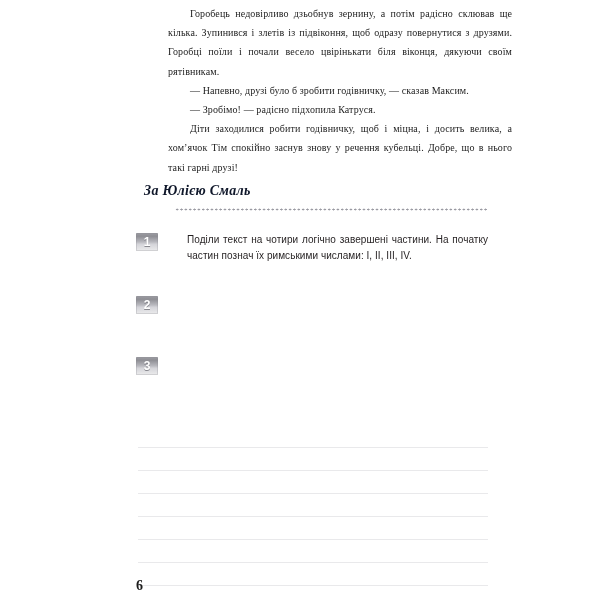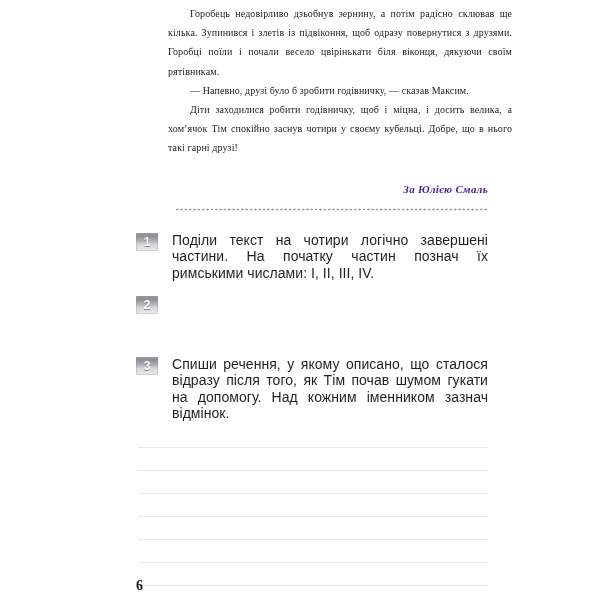--- a/index.html
+++ b/index.html
@@ -44,26 +44,25 @@
     text-align: justify;
   }
   .passage p.dialogue {
     text-indent: 22px;
   }
   .attribution {
     position: absolute;
     left: 144px;
     top: 183px;
     width: 344px;
-    text-align: right;
     font-family: "Liberation Serif", "DejaVu Serif", serif;
     font-style: italic;
     font-weight: bold;
-    font-size: 11px;
-    color: #4c1d95;
+    font-size: 14px;
+    color: #0f172a;
     letter-spacing: 0.3px;
   }
 
   
   .dotted-sep {
     position: absolute;
     left: 175px;
     top: 208px;
     width: 313px;
     height: 3px;
@@ -99,23 +98,23 @@
     text-align: center;
     font-family: "Liberation Sans", "DejaVu Sans", sans-serif;
     font-size: 12px;
     font-weight: bold;
     color: #ffffff;
     text-shadow: 0 1px 0 rgba(110,110,118,0.75);
     line-height: 1;
   }
   .task-text {
     flex: 1 1 auto;
-    margin-left: 14px;
+    margin-left: 29px;
     font-family: "Liberation Sans", "DejaVu Sans", sans-serif;
-    font-size: 14px;
+    font-size: 10px;
     line-height: 16.4px;
     color: #231f20;
     text-align: justify;
     text-justify: inter-word;
     letter-spacing: 0.05px;
   }
 
   #task-1 { top: 232px; }
   #task-2 { top: 295px; }
   #task-3 { top: 356px; }
@@ -144,21 +143,22 @@
   }
 </style>
 </head>
 <body>
 
 <div class="page">
 
   <div class="passage">
     <p>Горобець недовірливо дзьобнув зернину, а потім радісно склював ще кілька. Зупинився і злетів із підвіконня, щоб одразу повернутися з друзями. Горобці поїли і почали весело цвірінькати біля віконця, дякуючи своїм рятівникам.</p>
     <p class="dialogue">— Напевно, друзі було б зробити годівничку, — сказав Максим.</p>
-    <p>Діти заходилися робити годівничку, щоб і міцна, і досить велика, а хом’ячок Тім спокійно заснув чотири у своєму кубельці. Добре, що в нього такі гарні друзі!</p>
+    <p class="dialogue">— Зробімо! — радісно підхопила Катруся.</p>
+    <p>Діти заходилися робити годівничку, щоб і міцна, і досить велика, а хом’ячок Тім спокійно заснув знову у речення кубельці. Добре, що в нього такі гарні друзі!</p>
   </div>
 
   <div class="attribution">За Юлією Смаль</div>
 
   <div class="dotted-sep"></div>
 
   <div class="task" id="task-1">
     <div class="task-badge">
       <span>1</span>
     </div>
@@ -168,21 +168,20 @@
   <div class="task" id="task-2">
     <div class="task-badge">
       <span>2</span>
     </div>
   </div>
 
   <div class="task" id="task-3">
     <div class="task-badge">
       <span>3</span>
     </div>
-    <div class="task-text">Спиши речення, у якому описано, що сталося відразу після того, як Тім почав шумом гукати на допомогу. Над кожним іменником зазнач відмінок.</div>
   </div>
 
   <div class="rules" id="answer-rules">
       <div class="rule-line"></div>
       <div class="rule-line"></div>
       <div class="rule-line"></div>
       <div class="rule-line"></div>
       <div class="rule-line"></div>
       <div class="rule-line"></div>
       <div class="rule-line"></div>

